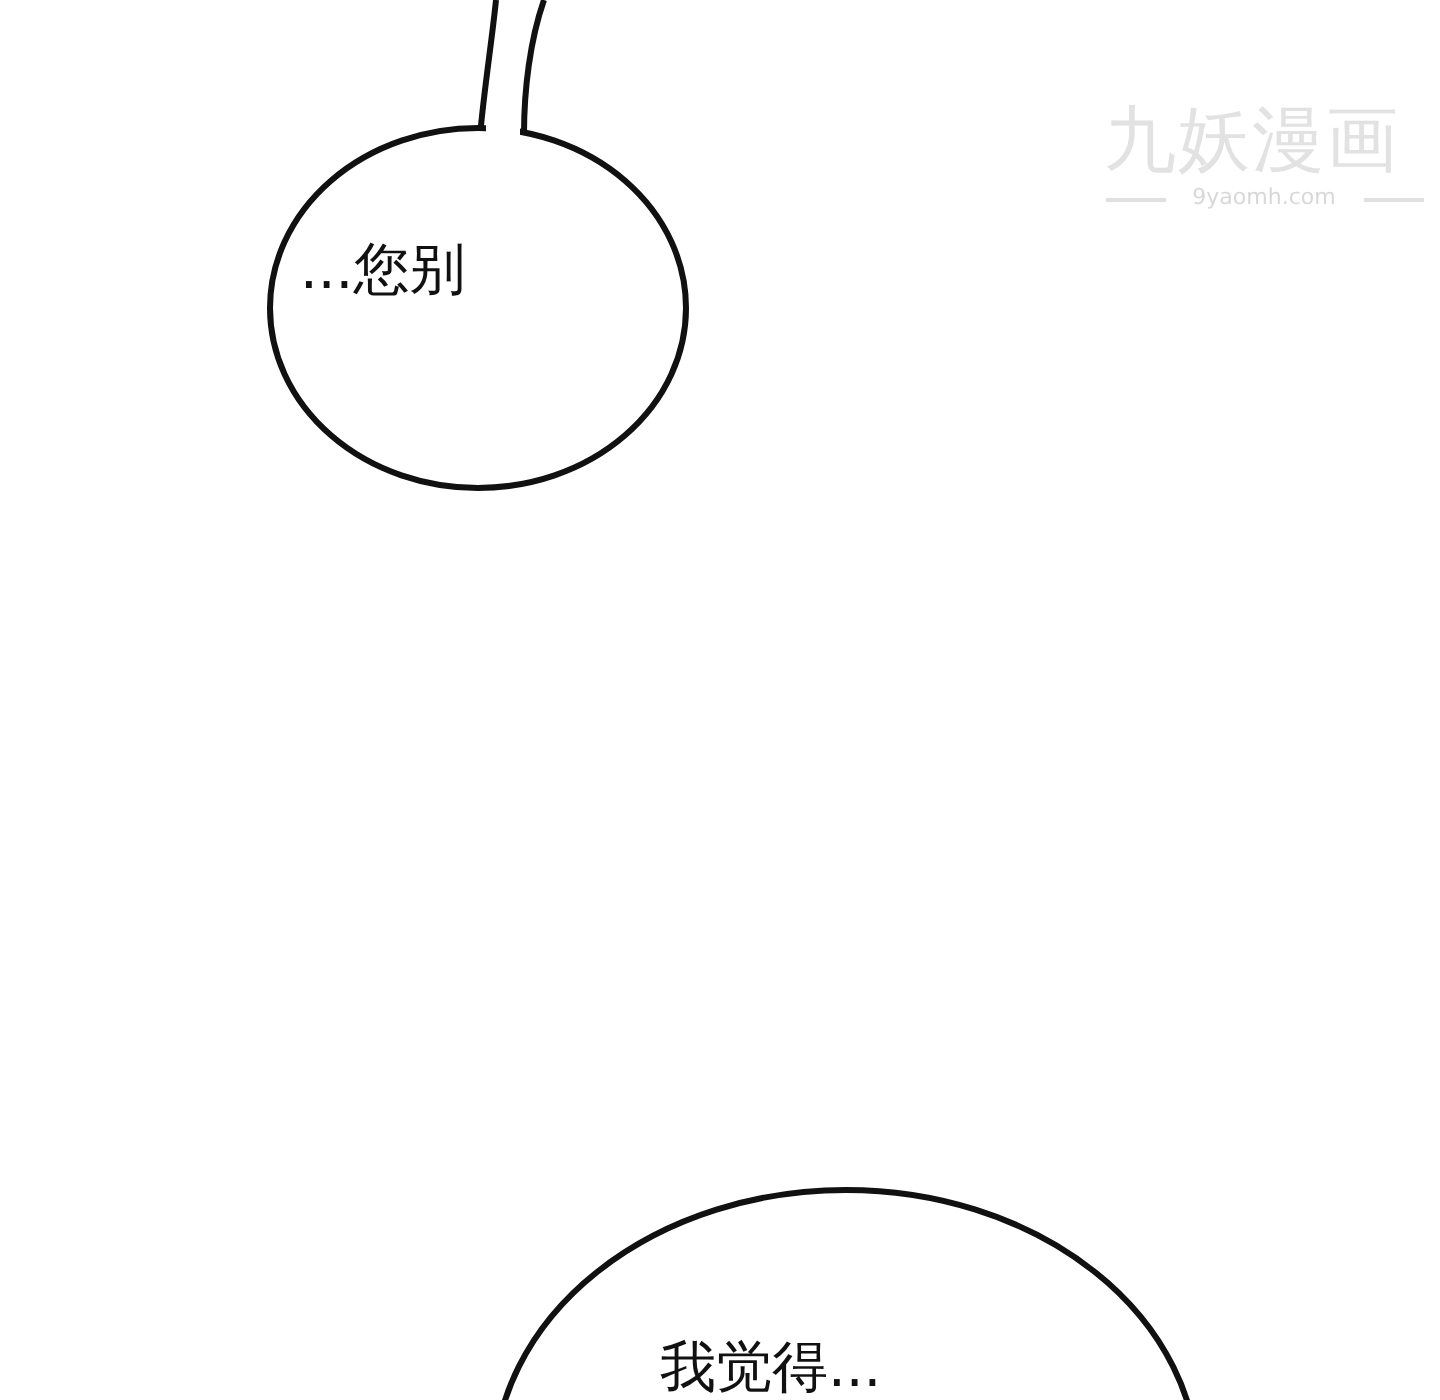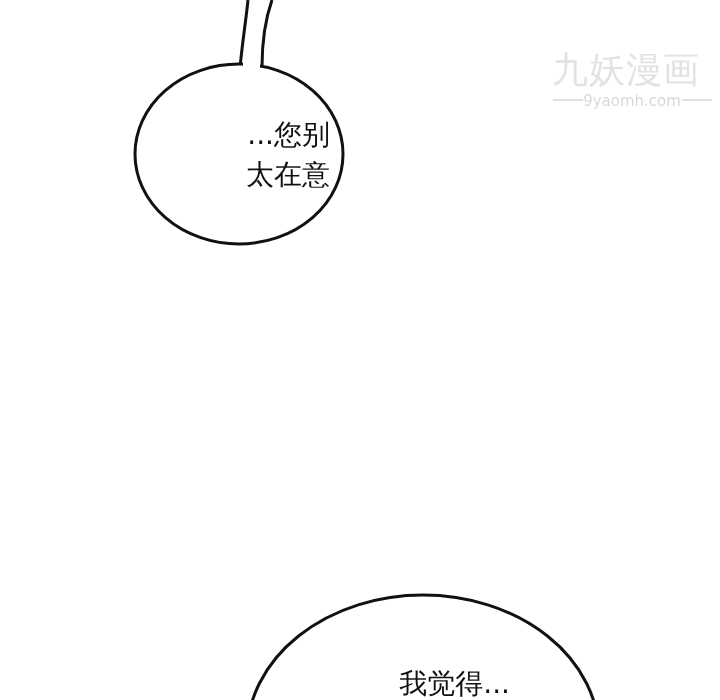--- a/index.html
+++ b/index.html
@@ -1,38 +1,37 @@
 <!DOCTYPE html>
 <html><head>
 <meta charset="utf-8">
 <style>
   html,body{margin:0;padding:0;}
   body{width:720px;height:700px;background:#fff;position:relative;overflow:hidden;font-family:"DejaVu Sans",sans-serif;}
   svg.art{position:absolute;left:0;top:0;}
-  .txt{position:absolute;color:#111;font-size:28px;line-height:40px;text-align:right;white-space:nowrap;}
+  .txt{position:absolute;color:#111;font-size:28px;line-height:40px;text-align:left;white-space:nowrap;}
   .wm-title{position:absolute;left:552px;top:46px;width:160px;font-family:"DejaVu Serif",serif;font-size:36px;letter-spacing:1px;color:#e2e2e2;}
-  .wm-url{position:absolute;left:552px;top:92px;width:160px;font-size:15px;color:#d8d8d8;text-align:center;}
+  .wm-url{position:absolute;left:552px;top:92px;width:160px;font-size:11px;color:#d8d8d8;text-align:center;}
   .wm-line{position:absolute;top:99px;height:2px;background:#e0e0e0;}
 </style>
 </head>
 <body>
 
 <svg class="art" width="720" height="700" viewBox="0 0 720 700">
 
   <path d="M248,0 C246,20 242,45 240,68 L262,67 C262,45 265,20 272,0" fill="#fff" stroke="#111" stroke-width="3"></path>
 
   <ellipse cx="239" cy="154" rx="104" ry="90" fill="#fff" stroke="#111" stroke-width="3"></ellipse>
   <rect x="243" y="60" width="17" height="12" fill="#fff"></rect>
 
   <ellipse cx="423" cy="735" rx="176" ry="140" fill="#fff" stroke="#111" stroke-width="3"></ellipse>
 </svg>
 
 <div class="txt" style="left:150px;top:115px;width:180px;">
   <div>...您别</div>
-  <div>太在意</div>
 </div>
 
 <div class="txt" style="left:330px;top:664px;width:180px;">
   <div>我觉得...</div>
 </div>
 
 <div class="wm-title">九妖漫画</div>
 <div class="wm-line" style="left:553px;width:30px;"></div>
 <div class="wm-url">9yaomh.com</div>
 <div class="wm-line" style="left:682px;width:30px;"></div>

